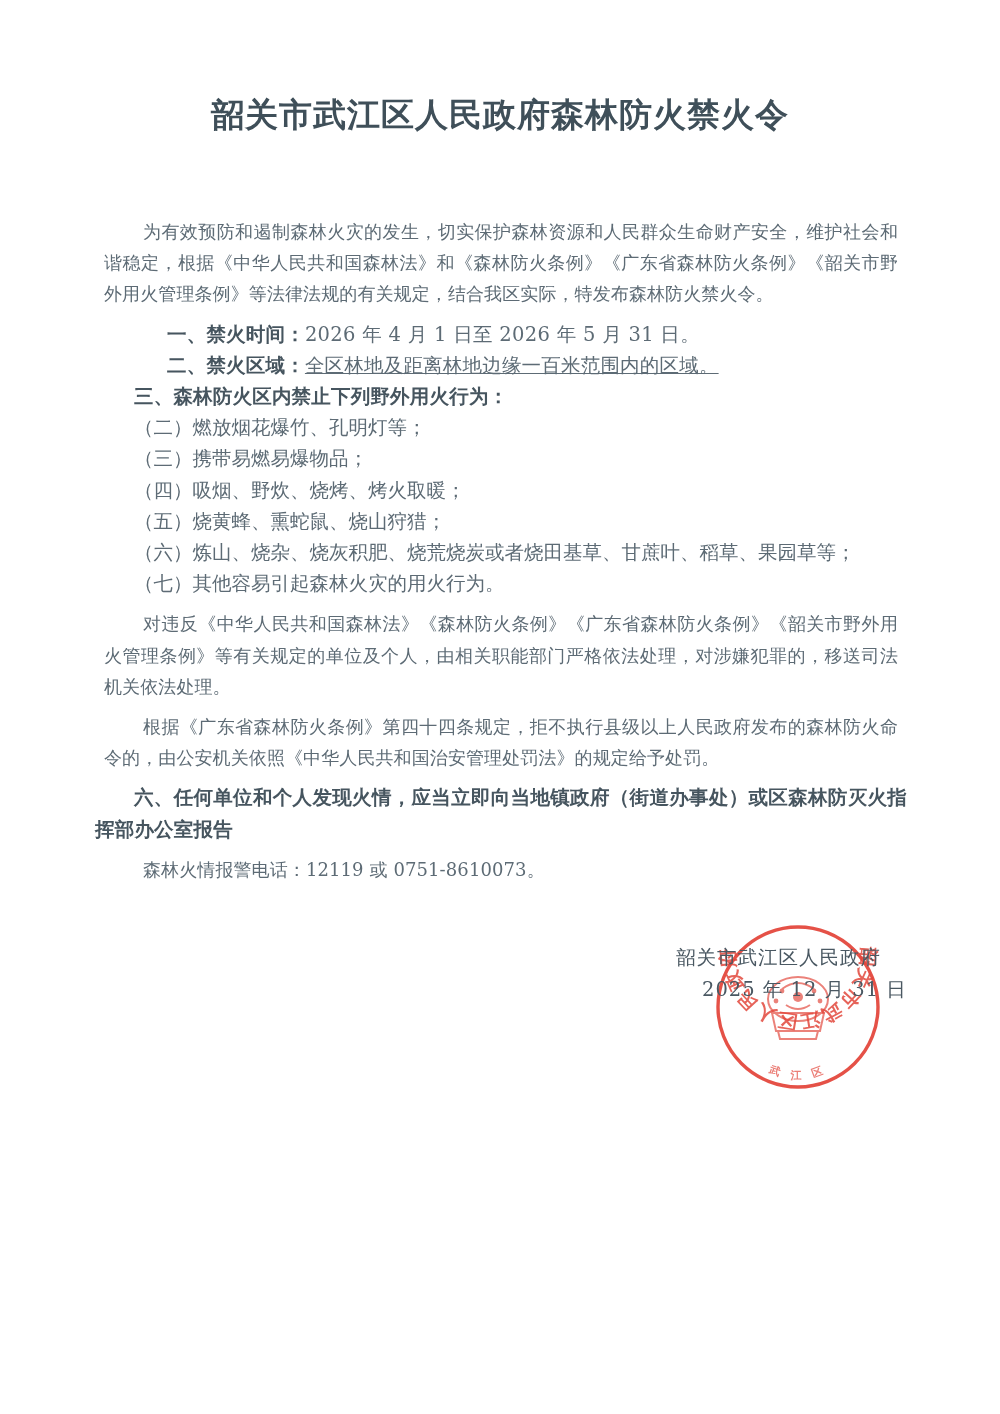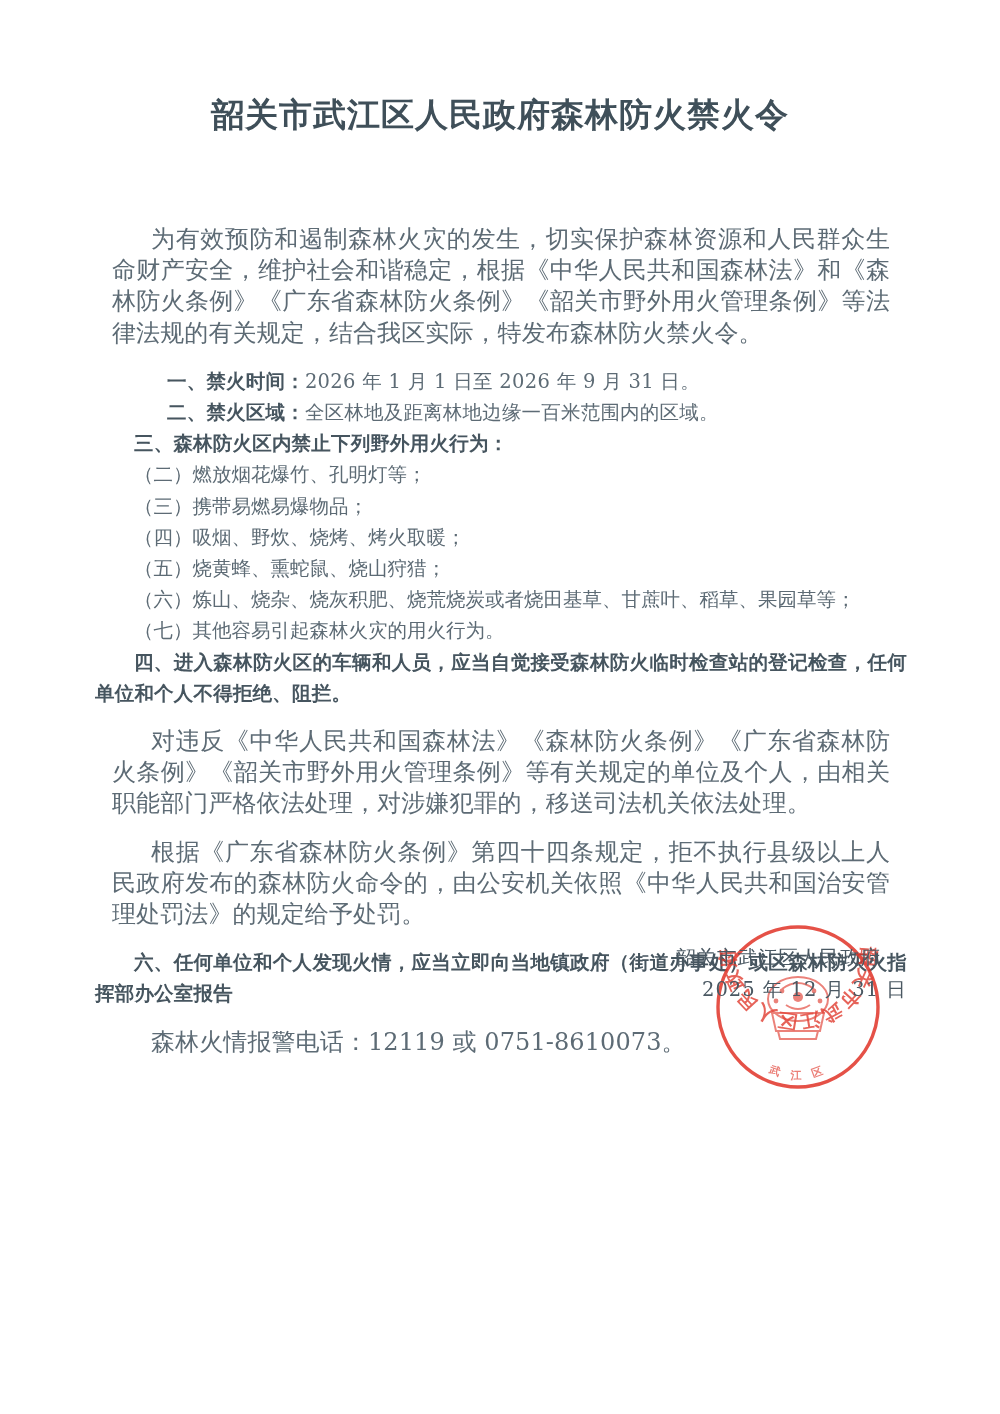--- a/index.html
+++ b/index.html
@@ -39,22 +39,22 @@
   }
 
   .body-block {
     position: absolute;
     left: 95px;
     top: 203px;
     width: 812px;
   }
 
   p.para {
-    margin: 17px;
-    font-size: 24px;
+    margin: 9px;
+    font-size: 18px;
     line-height: 31.2px;
     text-align: justify;
     text-justify: inter-ideograph;
     text-indent: 39px;
     color: #5d6b75;
     letter-spacing: 0.1px;
   }
 
   p.heading {
     margin: 0;
@@ -144,34 +144,33 @@
 <body>
 
 <div class="page">
 
   <div class="doc-title">韶关市武江区人民政府森林防火禁火令</div>
 
   <div class="body-block">
 
     <p class="para">为有效预防和遏制森林火灾的发生，切实保护森林资源和人民群众生命财产安全，维护社会和谐稳定，根据《中华人民共和国森林法》和《森林防火条例》《广东省森林防火条例》《韶关市野外用火管理条例》等法律法规的有关规定，结合我区实际，特发布森林防火禁火令。</p>
 
-    <p class="heading"><span class="lead-label">一、禁火时间：</span><span class="ascii" style="font-weight:normal;color:#5d6b75;">2026 年 1 月 1 日至 2026 年 9 月 31 日。</span></p>
-
-    <p class="heading"><span class="lead-label">二、禁火区域：</span><span style="font-weight:normal;color:#5d6b75;">全区林地及距离林地边缘一百米范围内的区域。</span></p>
+    <p class="heading"><span class="lead-label">一、禁火时间：</span><span class="ascii" style="font-weight:normal;color:#5d6b75;">2026 年 4 月 1 日至 2026 年 5 月 31 日。</span></p>
+
+    <p class="heading"><span class="lead-label">二、禁火区域：</span><span style="font-weight:normal;color:#5d6b75;text-decoration:underline;">全区林地及距离林地边缘一百米范围内的区域。</span></p>
 
     <p class="heading">三、森林防火区内禁止下列野外用火行为：</p>
 
     <p class="subitem">（二）燃放烟花爆竹、孔明灯等；</p>
     <p class="subitem">（三）携带易燃易爆物品；</p>
     <p class="subitem">（四）吸烟、野炊、烧烤、烤火取暖；</p>
     <p class="subitem">（五）烧黄蜂、熏蛇鼠、烧山狩猎；</p>
     <p class="subitem">（六）炼山、烧杂、烧灰积肥、烧荒烧炭或者烧田基草、甘蔗叶、稻草、果园草等；</p>
     <p class="subitem">（七）其他容易引起森林火灾的用火行为。</p>
 
-    <p class="heading-para">四、进入森林防火区的车辆和人员，应当自觉接受森林防火临时检查站的登记检查，任何单位和个人不得拒绝、阻拦。</p>
 
 
     <p class="para">对违反《中华人民共和国森林法》《森林防火条例》《广东省森林防火条例》《韶关市野外用火管理条例》等有关规定的单位及个人，由相关职能部门严格依法处理，对涉嫌犯罪的，移送司法机关依法处理。</p>
 
     <p class="para">根据《广东省森林防火条例》第四十四条规定，拒不执行县级以上人民政府发布的森林防火命令的，由公安机关依照《中华人民共和国治安管理处罚法》的规定给予处罚。</p>
 
     <p class="heading-para">六、任何单位和个人发现火情，应当立即向当地镇政府（街道办事处）或区森林防灭火指挥部办公室报告</p>
 
     <p class="para">森林火情报警电话：12119 或 0751-8610073。</p>
 

